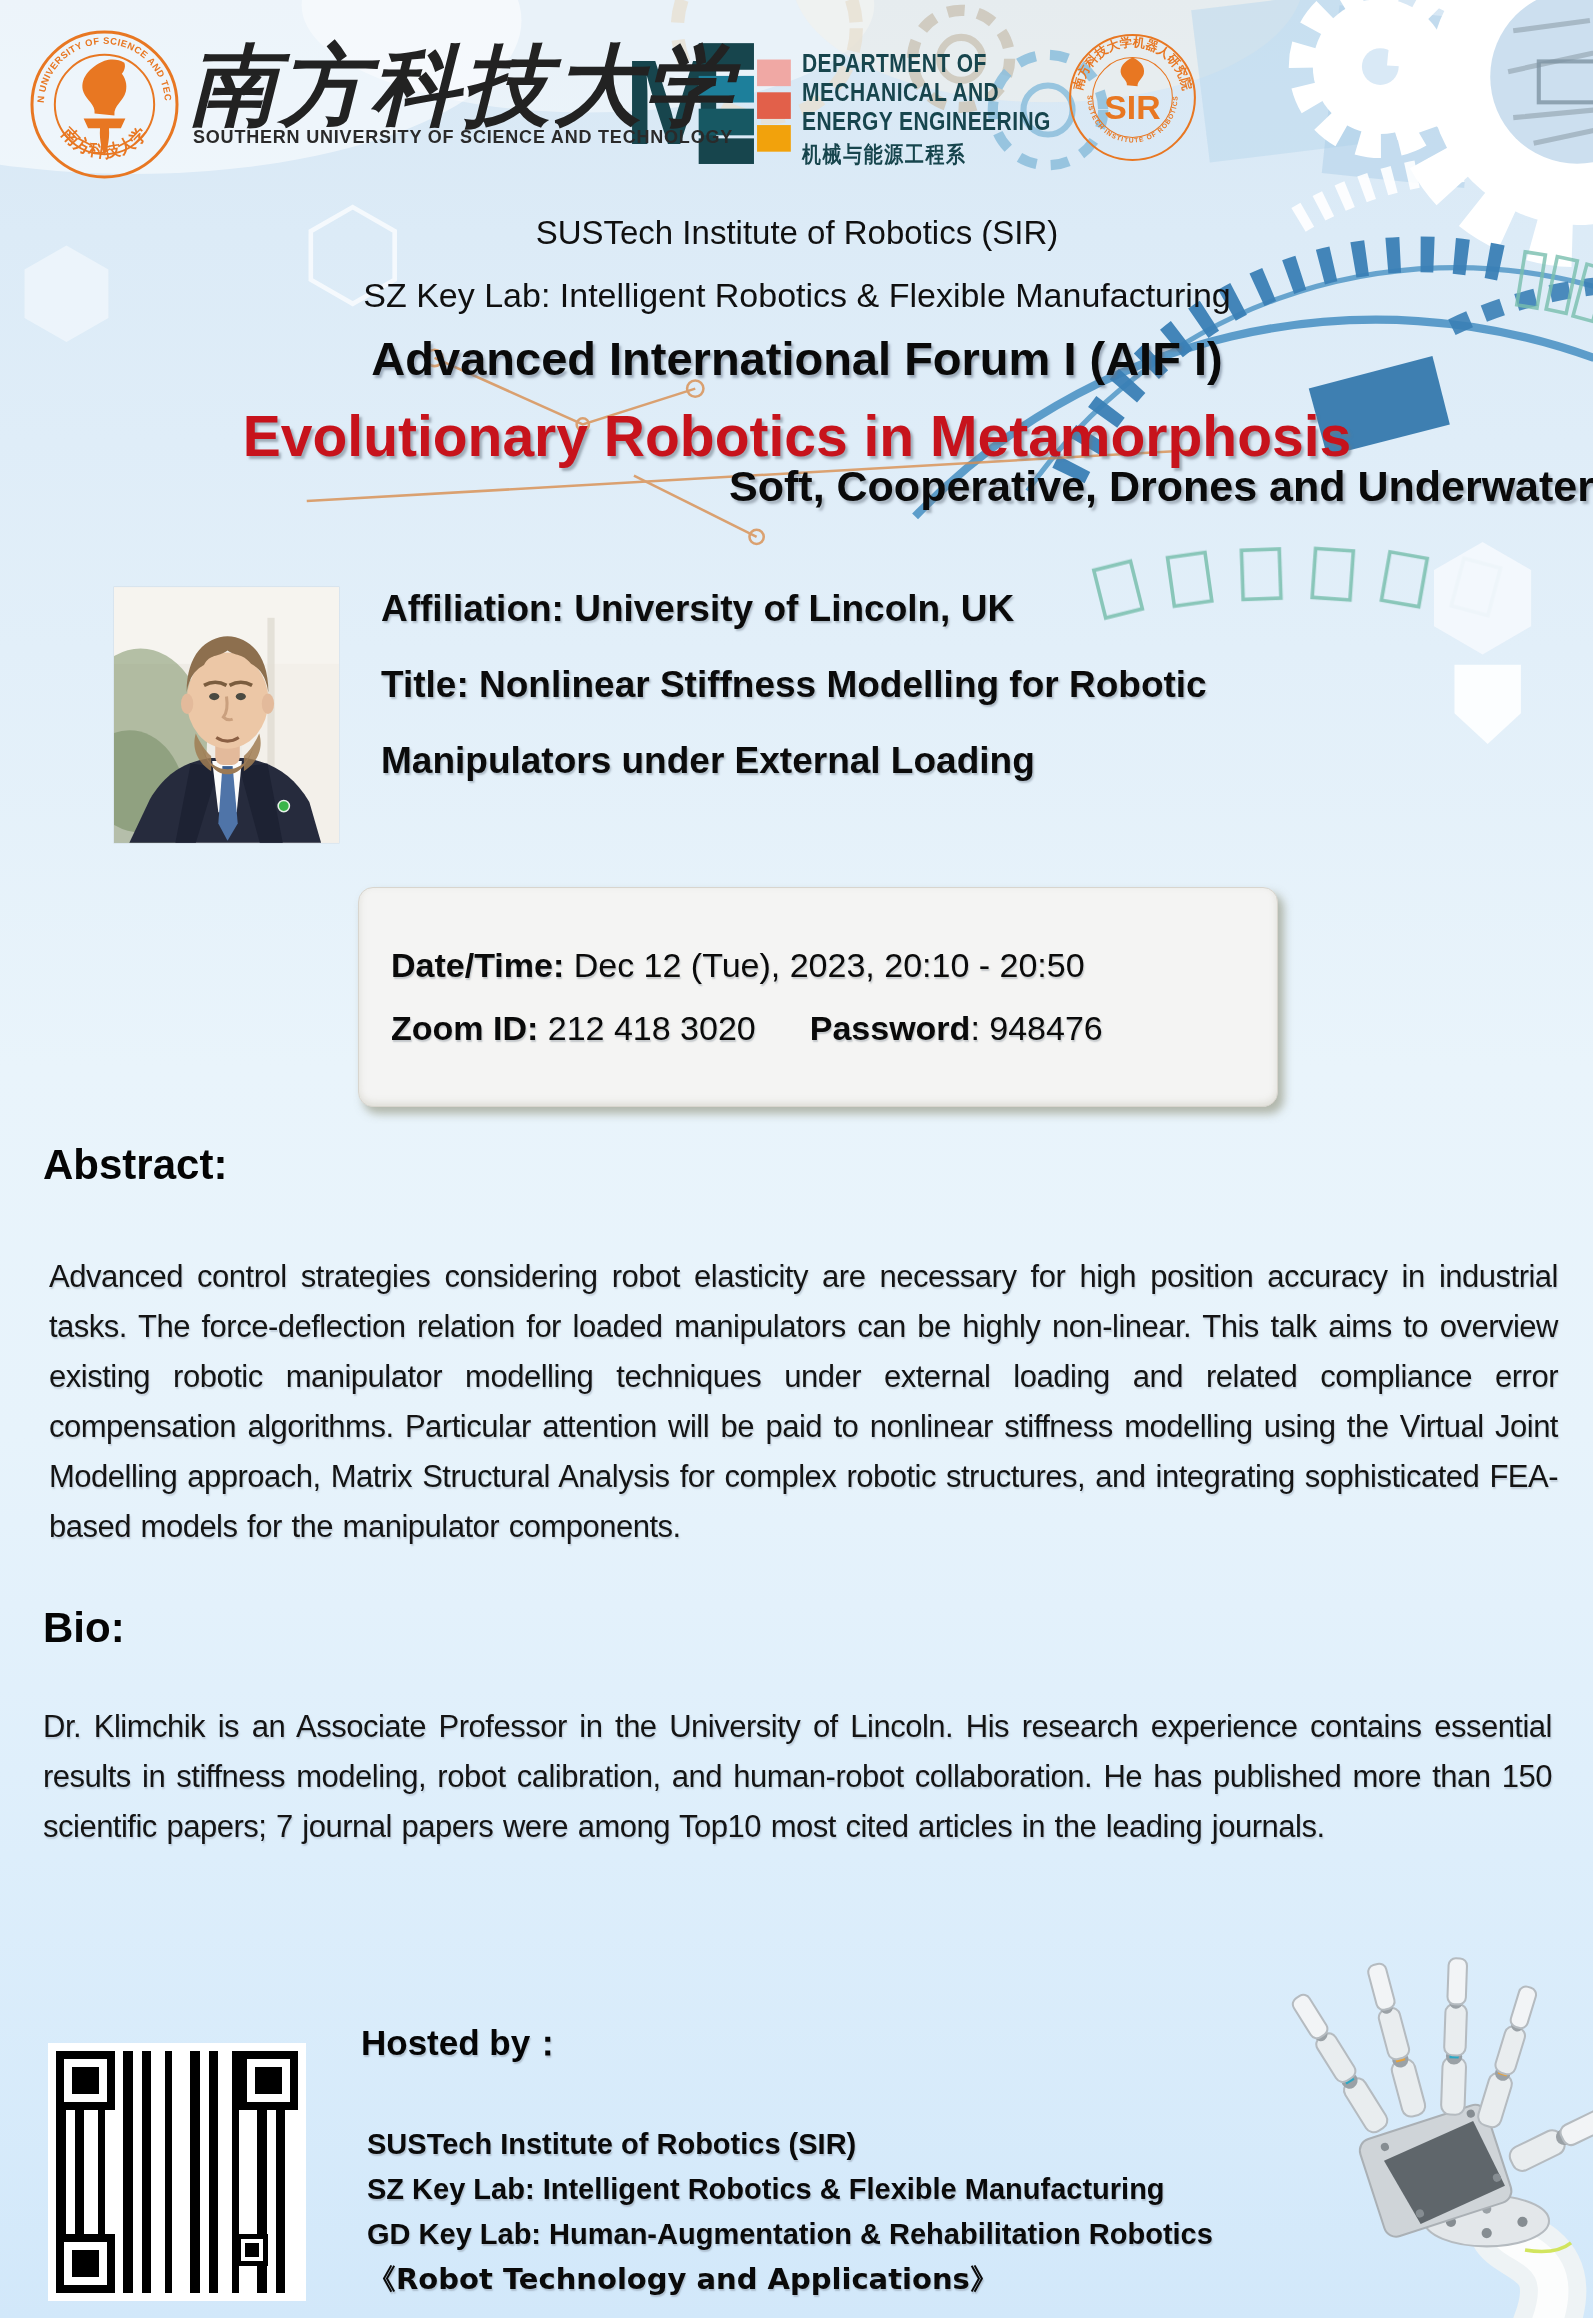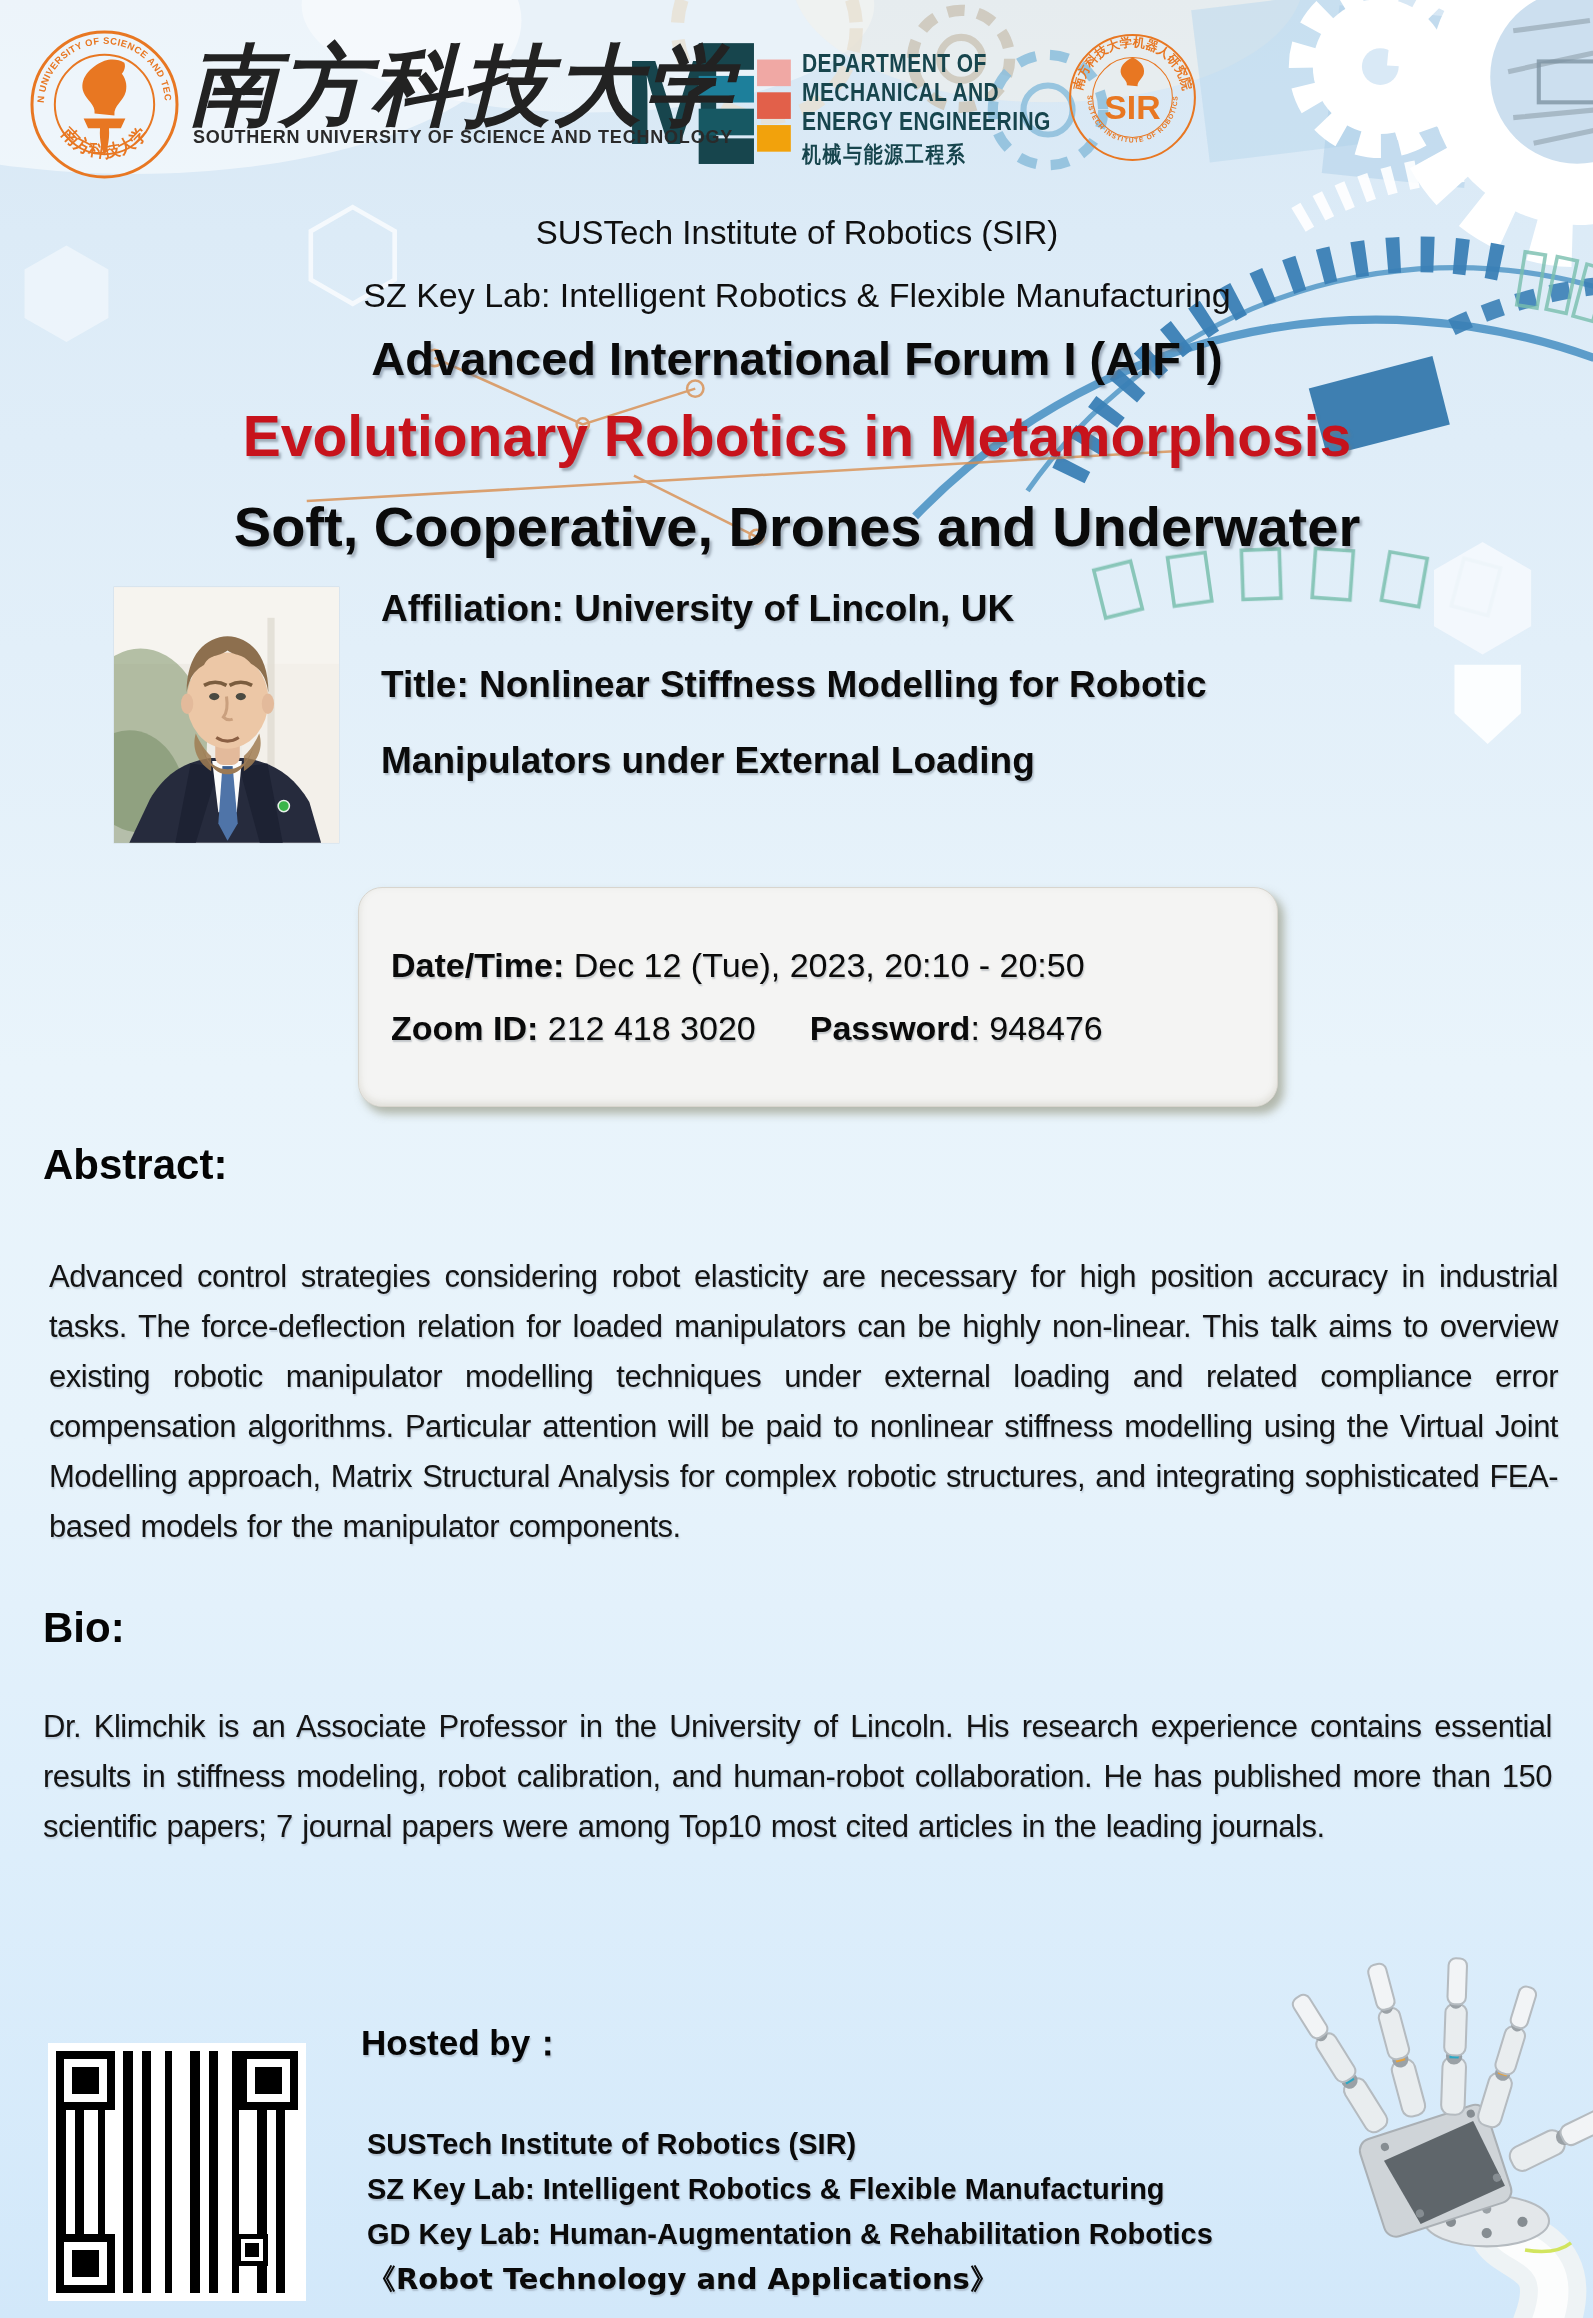--- a/index.html
+++ b/index.html
@@ -16,29 +16,29 @@
   .uni-en{left:193px;top:127px;font-size:18px;font-weight:bold;color:#2a2a2a;letter-spacing:0.8px;z-index:3;}
   .dept-text{left:802px;top:49px;z-index:3;color:#17454d;transform:scaleX(.84);transform-origin:left top;}
   .dept-text .l{font-size:25px;font-weight:bold;line-height:29px;letter-spacing:0.5px;}
   .dept-text .cn{font-size:22.5px;font-weight:bold;margin-top:3.1px;letter-spacing:2px;}
   
   .intro-line{left:0;width:1594px;text-align:center;z-index:3;}
   .h-line1{top:214px;font-size:33px;font-weight:400;color:#101010;}
   .h-line2{top:276px;font-size:34px;font-weight:400;color:#101010;}
   .forum{top:331px;font-size:47px;font-weight:bold;color:#0a0a0a;text-shadow:2px 2.6px 2.6px rgba(100,115,135,.55);}
   .red-title{top:403px;font-size:57px;font-weight:bold;color:#c7131c;text-shadow:2.6px 3.1px 2.6px rgba(105,118,132,.55);}
-  .subtitle{top:494px;font-size:56px;font-weight:bold;color:#0a0a0a;text-shadow:2.6px 3.1px 2.6px rgba(105,118,132,.5);}
+  .subtitle{top:462px;font-size:43px;font-weight:bold;color:#0a0a0a;text-shadow:2.6px 3.1px 2.6px rgba(105,118,132,.5);text-align:right;}
   
   #speaker-photo{left:114px;top:587px;width:225px;height:256px;z-index:3;box-shadow:0 0 0 0.5px rgba(0,0,0,.08);}
   .speaker-block{left:381px;top:588px;width:1125px;z-index:3;}
   .speaker-block p{margin:0 0 34px 0;font-size:37px;font-weight:bold;color:#0b0b0b;text-shadow:1.5px 2px 2px rgba(110,125,140,.45);}
   .speaker-block p.indent{}
   
   .infobox{left:358px;top:887px;width:920px;height:220px;background:#f4f4f3;
-    border:1px solid #d8d5ce;border-radius:24px;z-index:3;
+    border:1px solid #d8d5ce;border-radius:15px;z-index:3;
     box-shadow:5.1px 6.1px 8.2px rgba(125,125,95,.5), inset 0 -3.1px 7.2px rgba(160,155,130,.25);
     display:flex;flex-direction:column;justify-content:center;gap:24.5px;padding:5.1px 0 5.1px 32px;box-sizing:border-box;}
   .infobox .row{font-size:34px;color:#0a0a0a;text-shadow:1px 1.5px 1.5px rgba(120,130,140,.4);}
   .infobox b{font-weight:bold;}
   .infobox .gap{display:inline-block;width:54px;}
   
   .sec-heading{left:43px;font-size:42px;font-weight:bold;color:#050505;z-index:3;}
   .body-text{left:43px;width:1509px;font-size:31px;line-height:50px;text-align:justify;color:#141414;z-index:3;
     letter-spacing:-0.5px;word-spacing:1.5px;font-stretch:condensed;text-shadow:1px 1.5px 1.5px rgba(125,140,160,.35);}
   #abstract-heading{top:1141px;}

